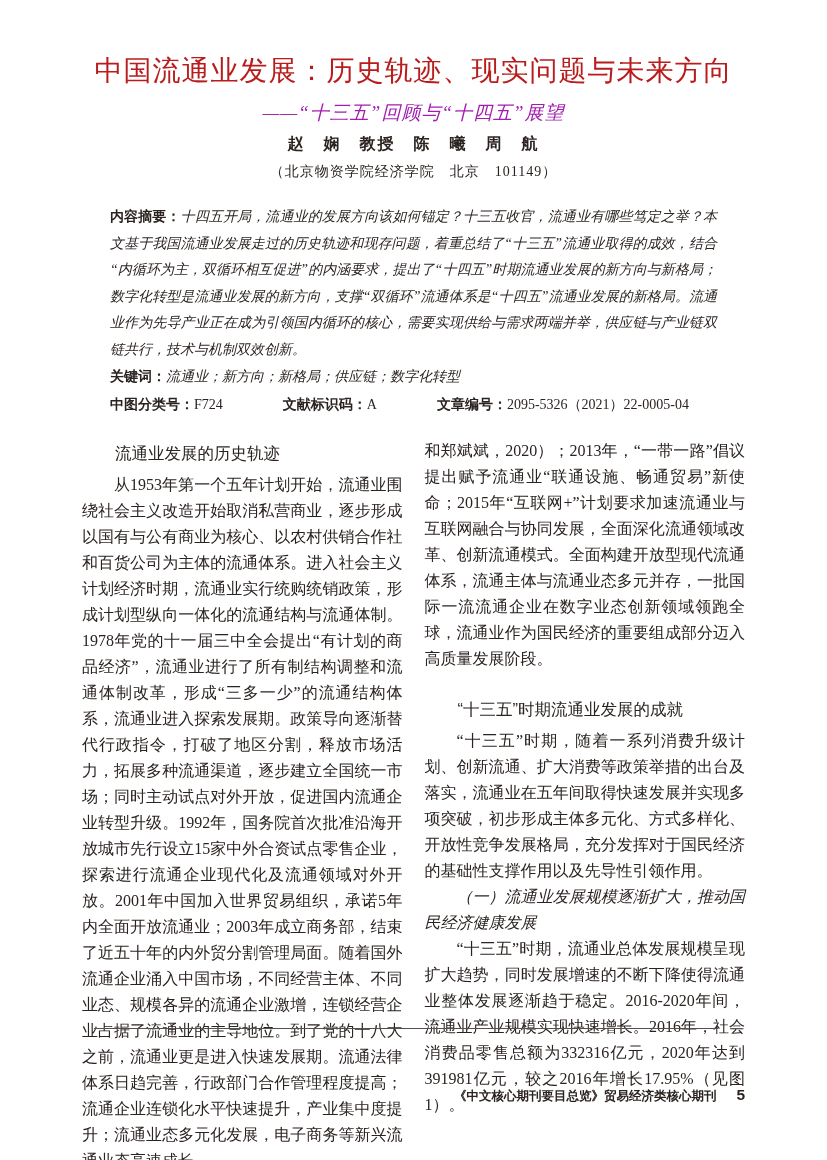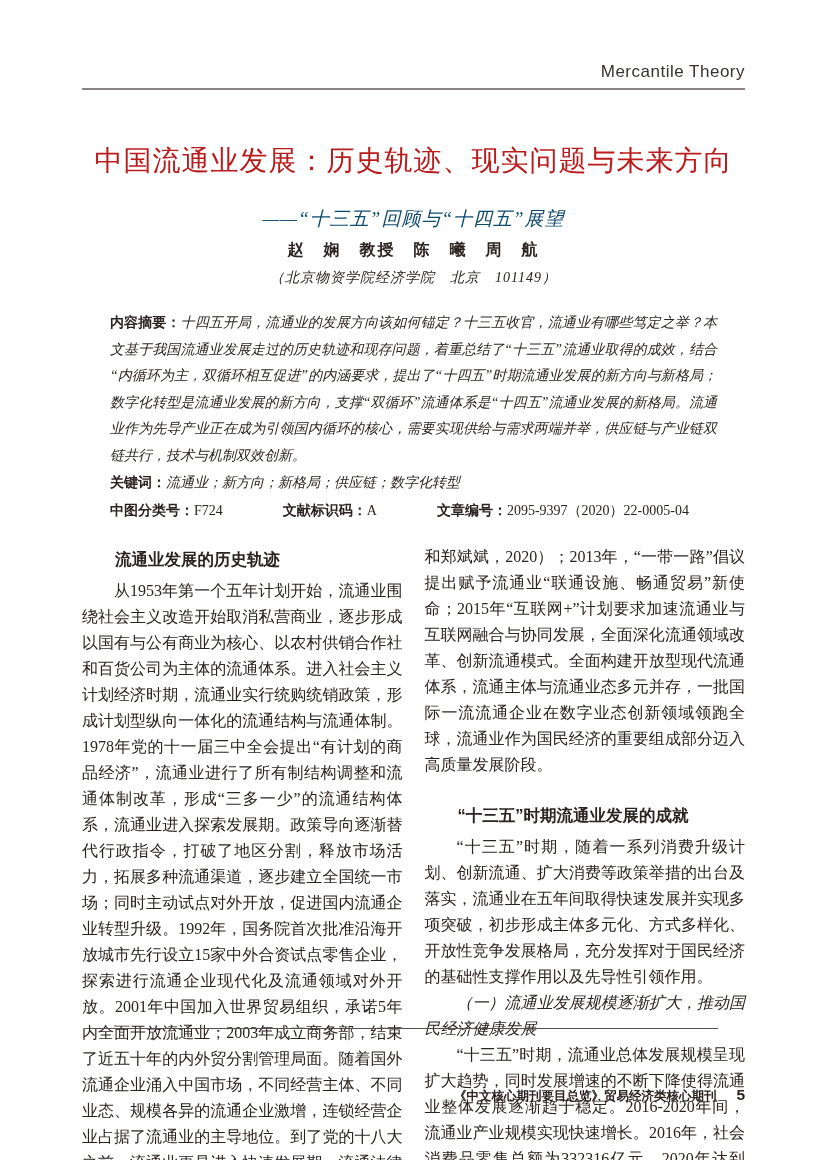--- a/index.html
+++ b/index.html
@@ -30,35 +30,34 @@
   
   .title-block { text-align: center; margin-top: 52px; }
   .article-title {
     font-family: "Liberation Sans", "DejaVu Sans", sans-serif;
     font-weight: normal;
     font-size: 28px;
     letter-spacing: 1px;
     color: #b91c1c;
   }
   .article-subtitle {
-    margin-top: 26px;
+    margin-top: 10px;
     font-style: italic;
     font-size: 19px;
     letter-spacing: 1px;
-    color: #0c4a6e;
+    color: #a21caf;
   }
   .authors-line {
     margin-top: 8px;
     font-size: 16px;
     font-weight: bold;
     letter-spacing: 2px;
   }
   .affiliation-line {
     margin-top: 8px;
-    font-style: italic;
     font-size: 14px;
     letter-spacing: 1px;
   }
 
   
   .meta-block {
     margin: 22px 28px 0 28px;
     font-size: 14px;
     line-height: 26.5px;
     text-align: justify;
@@ -79,21 +78,21 @@
     margin-top: 20px;
   }
   .col { flex: 1 1 0; min-width: 0; }
   .col p, .col h2 {
     font-size: 16px;
     line-height: 26px;
     text-align: justify;
   }
   .col .heading {
     font-family: "Liberation Sans", "DejaVu Sans", sans-serif;
-    font-weight: bold;
+    font-weight: normal;
     font-size: 16.5px;
     line-height: 26px;
     text-indent: 2em;
     margin: 24px 0 6px 0;
     text-align: left;
   }
   .col .heading:first-child { margin-top: 2px; }
   .col .para { text-indent: 2em; }
   .col .para-cont { text-indent: 0; }
   .col .subheading {
@@ -137,39 +136,35 @@
     font-size: 12.5px;
     color: #2b2320;
   }
   .page-footer .page-num { font-size: 15.5px; }
 </style>
 </head>
 <body>
 
 <div class="page">
 
-  <header class="page-header">
-    <div class="section-label">Mercantile Theory</div>
-    <div class="header-rule"></div>
-  </header>
 
   <section class="title-block">
     <h1 class="article-title">中国流通业发展：历史轨迹、现实问题与未来方向</h1>
     <div class="article-subtitle">——“十三五”回顾与“十四五”展望</div>
     <div class="authors-line">赵　娴　教授　陈　曦　周　航</div>
     <div class="affiliation-line">（北京物资学院经济学院　北京　101149）</div>
   </section>
 
   <section class="meta-block">
     <p><b class="lbl">内容摘要：</b><span>十四五开局，流通业的发展方向该如何锚定？十三五收官，流通业有哪些笃定之举？本文基于我国流通业发展走过的历史轨迹和现存问题，着重总结了“十三五”流通业取得的成效，结合“内循环为主，双循环相互促进”的内涵要求，提出了“十四五”时期流通业发展的新方向与新格局；数字化转型是流通业发展的新方向，支撑“双循环”流通体系是“十四五”流通业发展的新格局。流通业作为先导产业正在成为引领国内循环的核心，需要实现供给与需求两端并举，供应链与产业链双链共行，技术与机制双效创新。</span></p>
     <p><b class="lbl">关键词：</b><span>流通业；新方向；新格局；供应链；数字化转型</span></p>
     <p class="clc-row">
       <span><b class="lbl">中图分类号：</b><span class="val">F724</span></span>
       <span><b class="lbl">文献标识码：</b><span class="val">A</span></span>
-      <span><b class="lbl">文章编号：</b><span class="val">2095-9397（2020）22-0005-04</span></span>
+      <span><b class="lbl">文章编号：</b><span class="val">2095-5326（2021）22-0005-04</span></span>
     </p>
   </section>
 
   <section class="body-columns">
     <div class="col">
         <h2 class="heading">流通业发展的历史轨迹</h2>
         <p class="para">从1953年第一个五年计划开始，流通业围绕社会主义改造开始取消私营商业，逐步形成以国有与公有商业为核心、以农村供销合作社和百货公司为主体的流通体系。进入社会主义计划经济时期，流通业实行统购统销政策，形成计划型纵向一体化的流通结构与流通体制。1978年党的十一届三中全会提出“有计划的商品经济”，流通业进行了所有制结构调整和流通体制改革，形成“三多一少”的流通结构体系，流通业进入探索发展期。政策导向逐渐替代行政指令，打破了地区分割，释放市场活力，拓展多种流通渠道，逐步建立全国统一市场；同时主动试点对外开放，促进国内流通企业转型升级。1992年，国务院首次批准沿海开放城市先行设立15家中外合资试点零售企业，探索进行流通企业现代化及流通领域对外开放。2001年中国加入世界贸易组织，承诺5年内全面开放流通业；2003年成立商务部，结束了近五十年的内外贸分割管理局面。随着国外流通企业涌入中国市场，不同经营主体、不同业态、规模各异的流通企业激增，连锁经营企业占据了流通业的主导地位。到了党的十八大之前，流通业更是进入快速发展期。流通法律体系日趋完善，行政部门合作管理程度提高；流通企业连锁化水平快速提升，产业集中度提升；流通业态多元化发展，电子商务等新兴流通业态高速成长。</p>
       </div>
     <div class="col">
         <p class="para-cont">和郑斌斌，2020）；2013年，“一带一路”倡议提出赋予流通业“联通设施、畅通贸易”新使命；2015年“互联网+”计划要求加速流通业与互联网融合与协同发展，全面深化流通领域改革、创新流通模式。全面构建开放型现代流通体系，流通主体与流通业态多元并存，一批国际一流流通企业在数字业态创新领域领跑全球，流通业作为国民经济的重要组成部分迈入高质量发展阶段。</p>

